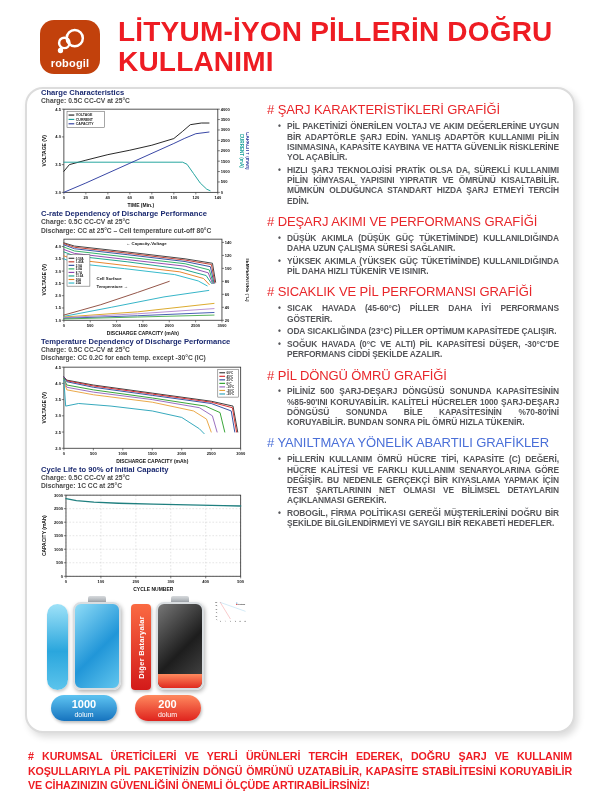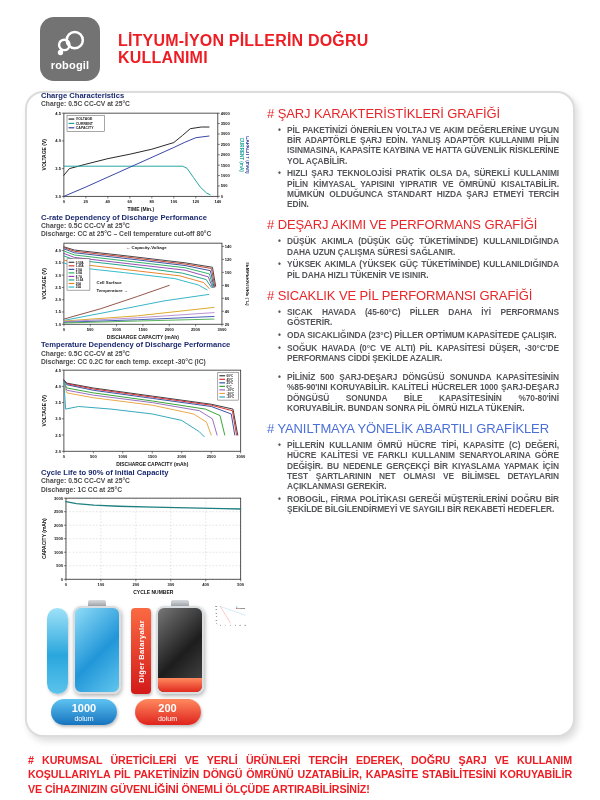--- a/index.html
+++ b/index.html
@@ -1,23 +1,23 @@
 <!DOCTYPE html>
 <html><head>
 <meta charset="utf-8">
 <style>
   html,body{margin:0;padding:0;background:#fff;}
   .page{width:600px;height:800px;background:#fff;overflow:hidden;
         font-family:"Liberation Sans",sans-serif;position:relative;}
   
   .header{display:flex;align-items:center;gap:18px;padding:17px 30px 10px 40px;}
-  .logo{width:60px;height:64px;background:#737373;border-radius:14px;flex:none;
+  .logo{width:60px;height:54px;background:#c2410c;border-radius:14px;flex:none;
         display:flex;flex-direction:column;align-items:center;justify-content:center;color:#fff;}
   .logo-text{font-size:11px;font-weight:bold;letter-spacing:.2px;margin-top:1px;}
-  .title{color:#ee1c23;font-size:16px;font-weight:800;line-height:1.08;letter-spacing:.2px;}
+  .title{color:#ee1c23;font-size:28px;font-weight:800;line-height:1.08;letter-spacing:.2px;}
   
   .card{margin:0 25px;height:646px;box-sizing:border-box;border:2px solid #dcdcdc;
         border-radius:18px;padding:12px 14px 10px;display:flex;gap:10px;background:#fff;
         box-shadow:3px 4px 7px rgba(0,0,0,.14);}
   .col-left{width:208px;flex:none;display:flex;flex-direction:column;justify-content:flex-end;}
   .col-right{flex:1;min-width:0;padding-top:2px;}
   
   figure{margin:0;}
   .c-title{font-size:7.6px;font-weight:bold;color:#1b2a70;line-height:1.2;}
   .c-sub{font-size:6.7px;font-weight:600;color:#4a4a4a;line-height:1.25;}
@@ -446,20 +446,21 @@
       <div class="sec">
         <h2 class="h-red">#  SICAKLIK VE PİL PERFORMANSI GRAFİĞİ</h2>
         <ul>
           <li>SICAK HAVADA (45-60°C) PİLLER DAHA İYİ PERFORMANS GÖSTERİR.</li>
           <li>ODA SICAKLIĞINDA (23°C) PİLLER OPTİMUM KAPASİTEDE ÇALIŞIR.</li>
           <li>SOĞUK HAVADA (0°C VE ALTI) PİL KAPASİTESİ DÜŞER, -30°C'DE PERFORMANS CİDDİ ŞEKİLDE AZALIR.</li>
         </ul>
       </div>
 
       <div class="sec">
+        <h2 class="h-red">#  PİL DÖNGÜ ÖMRÜ GRAFİĞİ</h2>
         <ul>
           <li>PİLİNİZ 500 ŞARJ-DEŞARJ DÖNGÜSÜ SONUNDA KAPASİTESİNİN %85-90'INI KORUYABİLİR. KALİTELİ HÜCRELER 1000 ŞARJ-DEŞARJ DÖNGÜSÜ SONUNDA BİLE KAPASİTESİNİN %70-80'İNİ KORUYABİLİR. BUNDAN SONRA PİL ÖMRÜ HIZLA TÜKENİR.</li>
         </ul>
       </div>
 
       <div class="sec">
         <h2 class="h-blue">#  YANILTMAYA YÖNELİK ABARTILI GRAFİKLER</h2>
         <ul>
           <li>PİLLERİN KULLANIM ÖMRÜ HÜCRE TİPİ, KAPASİTE (C) DEĞERİ, HÜCRE KALİTESİ VE FARKLI KULLANIM SENARYOLARINA GÖRE DEĞİŞİR. BU NEDENLE GERÇEKÇİ BİR KIYASLAMA YAPMAK İÇİN TEST ŞARTLARININ NET OLMASI VE BİLİMSEL DETAYLARIN AÇIKLANMASI GEREKİR.</li>
           <li>ROBOGİL, FİRMA POLİTİKASI GEREĞİ MÜŞTERİLERİNİ DOĞRU BİR ŞEKİLDE BİLGİLENDİRMEYİ VE SAYGILI BİR REKABETİ HEDEFLER.</li>

